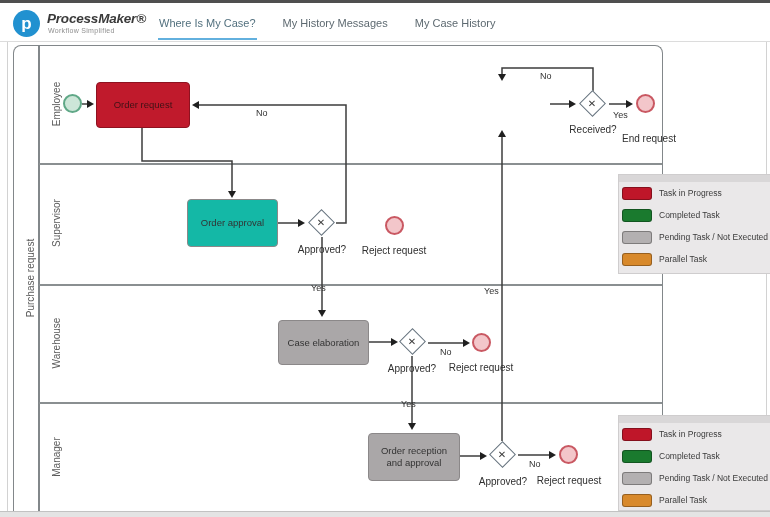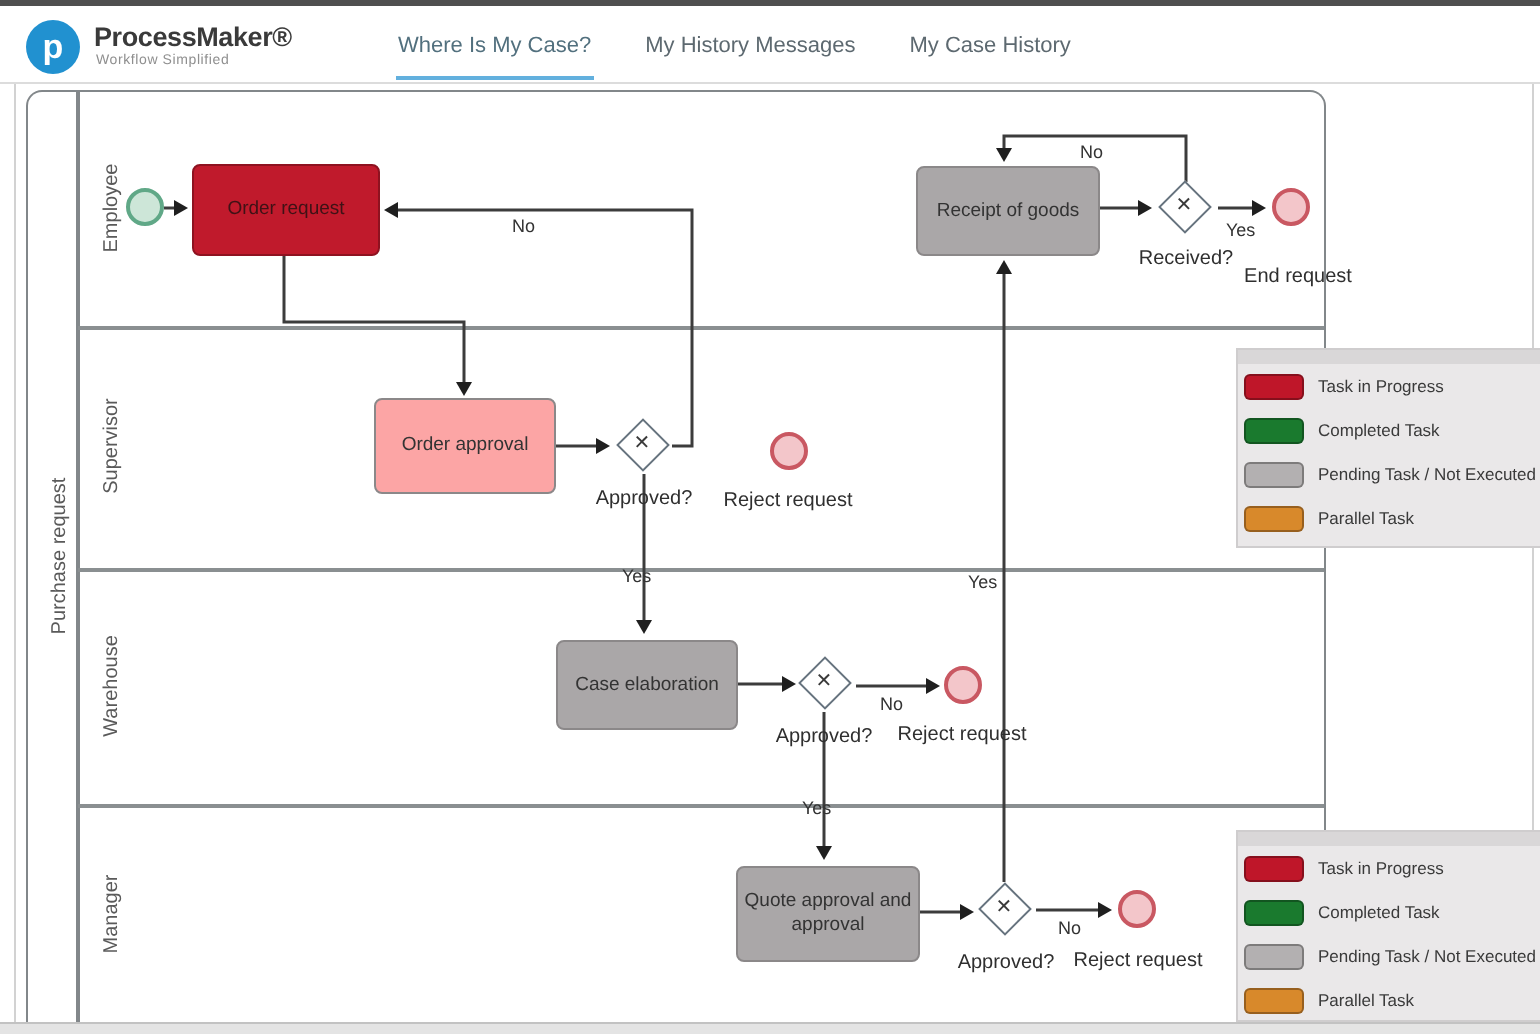--- a/index.html
+++ b/index.html
@@ -6,25 +6,25 @@
   *{box-sizing:border-box;}
   #screen{
     position:relative;width:770px;height:517px;overflow:hidden;background:#fff;
     font-family:"Liberation Sans","DejaVu Sans",sans-serif;color:#333;
   }
   
   .topbar{position:absolute;left:0;top:0;width:770px;height:3px;background:#4f4f4f;}
   .header{position:absolute;left:0;top:3px;width:770px;height:39px;background:#fff;border-bottom:1px solid #dcdcdc;}
   .logo-circle{position:absolute;left:13px;top:7px;width:27px;height:27px;border-radius:50%;
     display:flex;align-items:center;justify-content:center;color:#fff;font-weight:bold;font-size:17px;background:#2191d0;}
-  .brand{position:absolute;left:47px;top:8px;font-size:13.5px;font-weight:bold;color:#3a3a3a;letter-spacing:-0.2px;}
+  .brand{position:absolute;left:47px;top:8px;font-size:13.5px;font-weight:bold;color:#3a3a3a;letter-spacing:-0.2px;font-style:italic;}
   .tagline{position:absolute;left:48px;top:24px;font-size:7px;color:#8f8f8f;letter-spacing:0.3px;}
   .tabs{position:absolute;left:158px;top:0;height:39px;display:flex;align-items:center;gap:25px;}
   .tab{font-size:11px;color:#5d6970;padding:12px 1px 9px 1px;border-bottom:2px solid transparent;cursor:pointer;white-space:nowrap;}
-  .tab.active{border-bottom-color:#62b0de;color:#52707e;margin-left:40px;}
+  .tab.active{border-bottom-color:#62b0de;color:#52707e;}
   
   .frame-l{position:absolute;left:7px;top:42px;width:1px;height:469px;background:#d2d2d2;}
   .frame-r{position:absolute;left:766px;top:42px;width:1px;height:469px;background:#d2d2d2;}
   .bottom-band{position:absolute;left:0;top:511px;width:770px;height:6px;background:#e4e4e4;border-top:1px solid #c2c2c2;}
   
   .pool{position:absolute;left:13px;top:45px;width:650px;height:467px;border:1.5px solid #82878a;border-bottom:none;border-radius:8px 8px 0 0;}
   .pool-col{position:absolute;left:38px;top:45px;width:1.5px;height:466px;background:#82878a;}
   .lane-div{position:absolute;left:39px;width:623px;height:1.5px;background:#8a8f91;}
   .vlabel{position:absolute;font-size:10px;color:#5a5a5a;white-space:nowrap;transform:translate(-50%,-50%) rotate(-90deg);}
   
@@ -130,24 +130,23 @@
   <div class="evt end" style="left:385px;top:216px;"></div>
   <div class="nlabel" style="left:394px;top:245px;">Reject request</div>
   <div class="evt end" style="left:472px;top:333px;"></div>
   <div class="nlabel" style="left:481px;top:362px;">Reject request</div>
   <div class="evt end" style="left:559px;top:445px;"></div>
   <div class="nlabel" style="left:569px;top:475px;">Reject request</div>
   <div class="evt end" style="left:636px;top:94px;"></div>
   <div class="nlabel" style="left:649px;top:133px;">End request</div>
 
   <div class="task red" style="left: 96px; top: 82px; width: 94px; height: 46px; background-color: rgb(192, 26, 44);">Order request</div>
-  <div class="task gray" style="left: 187px; top: 199px; width: 91px; height: 48px; background-color: #fca5a5;">Order approval</div>
+  <div class="task gray" style="left: 187px; top: 199px; width: 91px; height: 48px; background-color: #14b8a6;">Order approval</div>
   <div class="task gray" style="left: 278px; top: 320px; width: 91px; height: 45px; background-color: rgb(170, 167, 168);">Case elaboration</div>
-  <div class="task gray" style="left: 368px; top: 433px; width: 92px; height: 48px; background-color: rgb(170, 167, 168);">Quote approval and approval</div>
-  <div class="task gray" style="left: 458px; top: 83px; width: 92px; height: 45px; background-color: rgb(170, 167, 168);">Receipt of goods</div>
+  <div class="task gray" style="left: 368px; top: 433px; width: 92px; height: 48px; background-color: rgb(170, 167, 168);">Order reception and approval</div>
 
   <div class="gw" style="left:312px;top:213px;">
       <span>✕</span>
     </div>
   <div class="nlabel" style="left:322px;top:244px;">Approved?</div>
   <div class="gw" style="left:403px;top:332px;">
       <span>✕</span>
     </div>
   <div class="nlabel" style="left:412px;top:363px;">Approved?</div>
   <div class="gw" style="left:493px;top:445px;">

